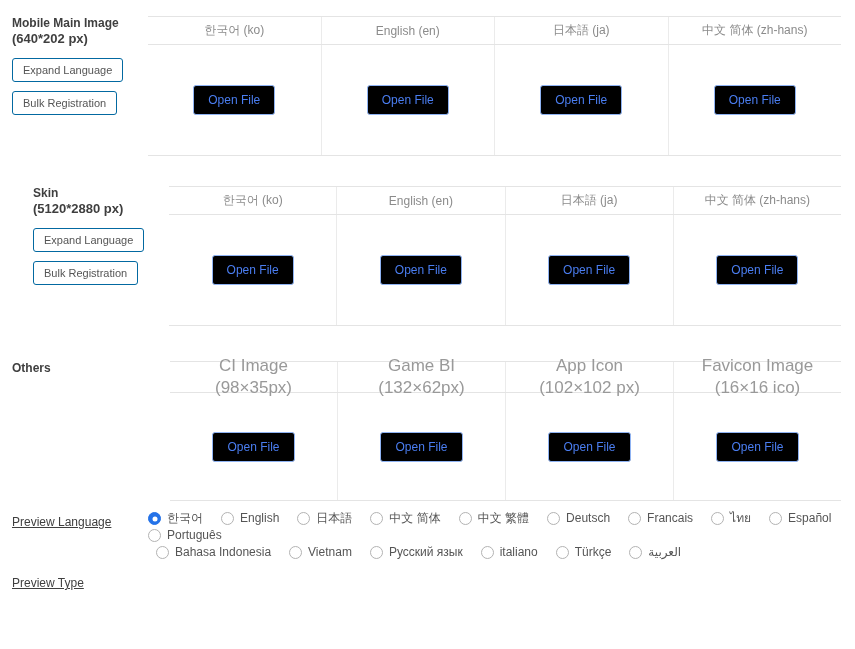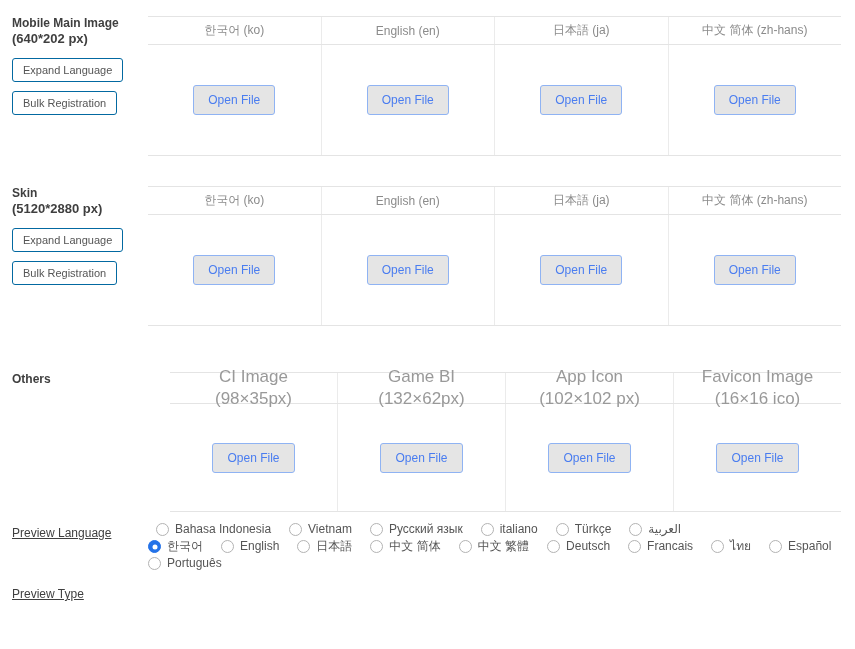--- a/index.html
+++ b/index.html
@@ -43,26 +43,26 @@
   .th:first-child{border-left:none;}
   .th.two-line{height:30px;flex-direction:column;font-size:17px;line-height:1.3;color:#999;}
   .tbody{display:flex;}
   .td{
     flex:1;height:110px;display:flex;align-items:center;justify-content:center;
     border-left:1px solid #ebebeb;
   }
   .td:first-child{border-left:none;}
   .td.short{height:107px;}
   .open-file-btn{
-    background:#e5e5e5;border:1px solid var(--openfile-border);border-radius:3px;
+    background:#000000;border:1px solid var(--openfile-border);border-radius:3px;
     color:var(--openfile-text);font-size:12px;padding:7px 14px;cursor:pointer;
     font-family:inherit;
   }
   .section{margin-bottom:30px;}
-  .section.skin{margin-bottom:46px;}
+  .section.skin{margin-bottom:35px;padding-left:21px;}
   .section.others{margin-bottom:10px;gap:22px;}
   .field-label{font-size:12px;color:var(--label-dark);padding-top:4px;text-decoration:underline;}
   .options-wrap{flex:1;margin-right:14px;}
   .opt-line{display:flex;flex-wrap:wrap;align-items:center;column-gap:18px;row-gap:2px;margin-bottom:2px;}
   .opt-line.line2{padding-left:8px;}
   .radio-option{display:inline-flex;align-items:center;gap:6px;cursor:pointer;}
   .radio{
     width:13px;height:13px;border:1px solid #b3b3b3;border-radius:50%;
     background:#fff;display:inline-block;flex:0 0 13px;position:relative;
   }
@@ -193,46 +193,20 @@
             <button class="open-file-btn">Open File</button>
           </div>
         </div>
       </div>
     </div>
   </div>
 
   <div class="row pl-row">
     <div class="label-col field-label">Preview Language</div>
     <div class="options-wrap">
-      <div class="opt-line line2">
-        <label class="radio-option">
-          <span class="radio"></span>
-          <span class="opt-label">Bahasa Indonesia</span>
-        </label>
-        <label class="radio-option">
-          <span class="radio"></span>
-          <span class="opt-label">Vietnam</span>
-        </label>
-        <label class="radio-option">
-          <span class="radio"></span>
-          <span class="opt-label">Русский язык</span>
-        </label>
-        <label class="radio-option">
-          <span class="radio"></span>
-          <span class="opt-label">italiano</span>
-        </label>
-        <label class="radio-option">
-          <span class="radio"></span>
-          <span class="opt-label">Türkçe</span>
-        </label>
-        <label class="radio-option">
-          <span class="radio"></span>
-          <span class="opt-label">العربية</span>
-        </label>
-      </div>
       <div class="opt-line">
         <label class="radio-option">
           <span class="radio checked"></span>
           <span class="opt-label">한국어</span>
         </label>
         <label class="radio-option">
           <span class="radio"></span>
           <span class="opt-label">English</span>
         </label>
         <label class="radio-option">
@@ -259,20 +233,46 @@
           <span class="radio"></span>
           <span class="opt-label">ไทย</span>
         </label>
         <label class="radio-option">
           <span class="radio"></span>
           <span class="opt-label">Español</span>
         </label>
         <label class="radio-option">
           <span class="radio"></span>
           <span class="opt-label">Português</span>
+        </label>
+      </div>
+      <div class="opt-line line2">
+        <label class="radio-option">
+          <span class="radio"></span>
+          <span class="opt-label">Bahasa Indonesia</span>
+        </label>
+        <label class="radio-option">
+          <span class="radio"></span>
+          <span class="opt-label">Vietnam</span>
+        </label>
+        <label class="radio-option">
+          <span class="radio"></span>
+          <span class="opt-label">Русский язык</span>
+        </label>
+        <label class="radio-option">
+          <span class="radio"></span>
+          <span class="opt-label">italiano</span>
+        </label>
+        <label class="radio-option">
+          <span class="radio"></span>
+          <span class="opt-label">Türkçe</span>
+        </label>
+        <label class="radio-option">
+          <span class="radio"></span>
+          <span class="opt-label">العربية</span>
         </label>
       </div>
     </div>
   </div>
 
   <div class="row pt-row">
     <div class="label-col field-label">Preview Type</div>
   </div>
 
   <div class="footer">

